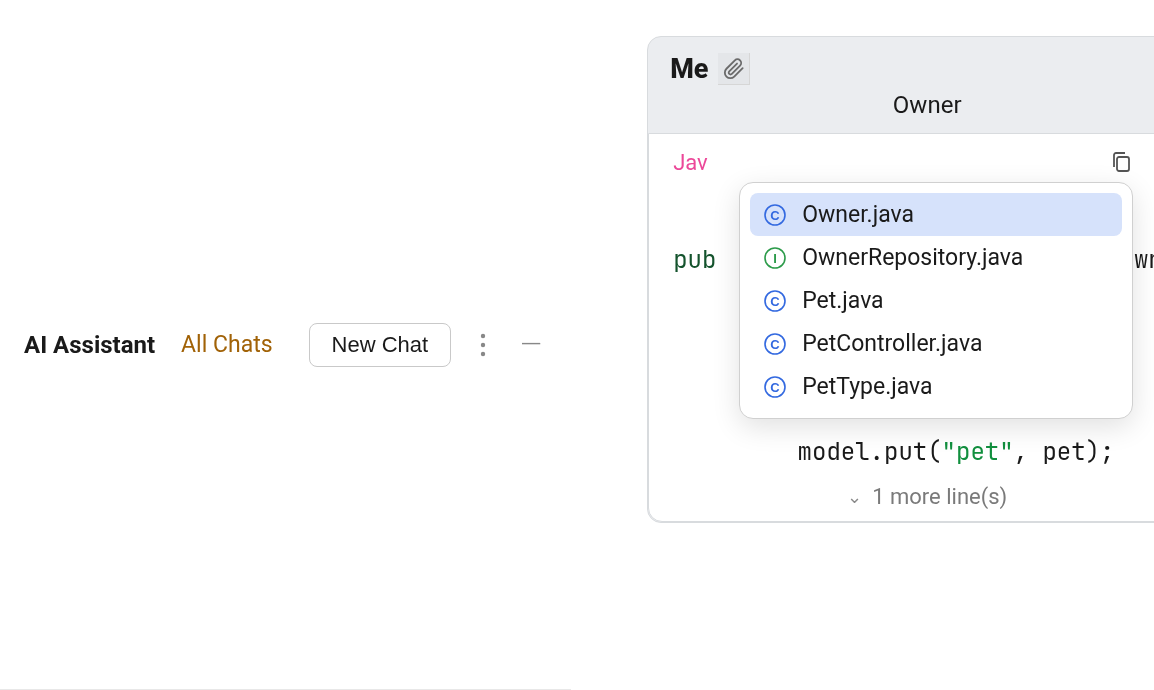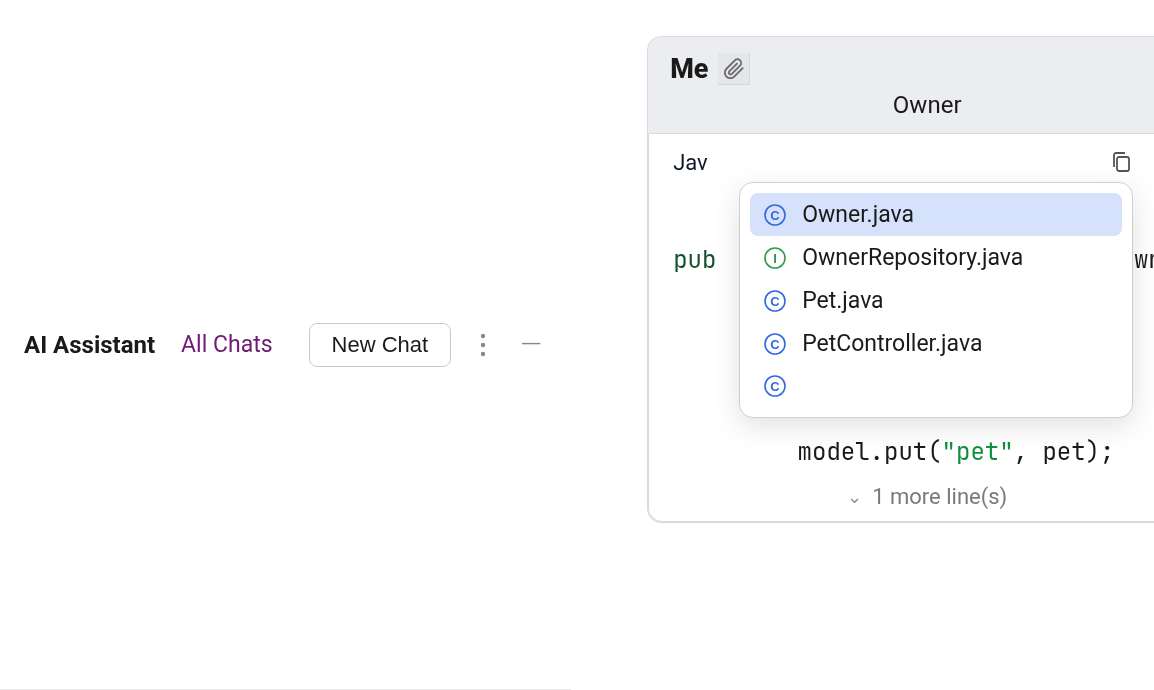--- a/index.html
+++ b/index.html
@@ -29,21 +29,21 @@
       gap: 16px;
     }
     .header-title {
       font-size: 24px;
       font-weight: 700;
       color: #1a1a1a;
       flex: 1;
     }
     .all-chats-link {
       font-size: 23px;
-      color: #701a75;
+      color: #a16207;
       cursor: pointer;
       padding: 6px 10px;
     }
     .new-chat-btn {
       font-size: 22px;
       padding: 8px 22px;
       border: 1px solid #c9c9c9;
       border-radius: 8px;
       background: #fff;
       cursor: pointer;
@@ -130,21 +130,21 @@
       margin: 0;
       position: relative;
     }
     .code-header {
       display: flex;
       align-items: center;
       padding: 14px 24px 6px 24px;
     }
     .code-lang {
       font-size: 22px;
-      color: #0f172a;
+      color: #ec4899;
     }
     .code-actions {
       margin-left: auto;
       display: flex;
       gap: 18px;
     }
     .code-action-icon {
       width: 28px;
       height: 28px;
       cursor: pointer;
@@ -353,20 +353,21 @@
         </span>
         <span>PetController.java</span>
       </div>
       <div class="popup-item">
         <span class="file-icon">
           <svg width="22" height="22" viewBox="0 0 22 22">
               <circle cx="11" cy="11" r="10" fill="none" stroke="#3369e0" stroke-width="1.6"></circle>
               <text x="11" y="15.5" text-anchor="middle" font-size="13" font-weight="600" fill="#3369e0" font-family="sans-serif">C</text>
             </svg>
         </span>
+        <span>PetType.java</span>
       </div>
     </div>
 
   </div>
 </div>
 
 <div class="right-bar">
   <div class="right-icon">
     <svg width="28" height="28" viewBox="0 0 24 24" fill="none" stroke="currentColor" stroke-width="1.8" stroke-linecap="round" stroke-linejoin="round">
         <path d="M18 8a6 6 0 0 0-12 0c0 7-3 9-3 9h18s-3-2-3-9"></path>

